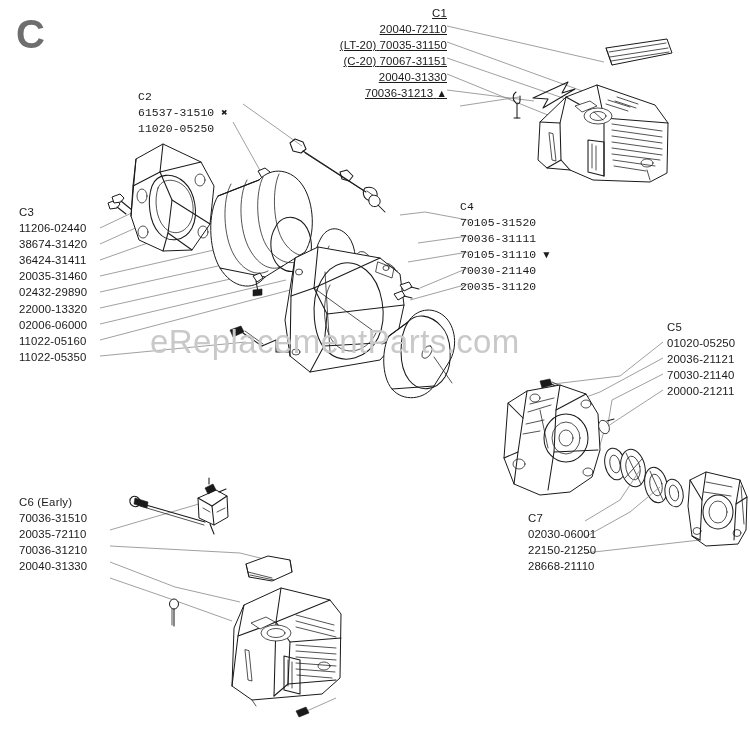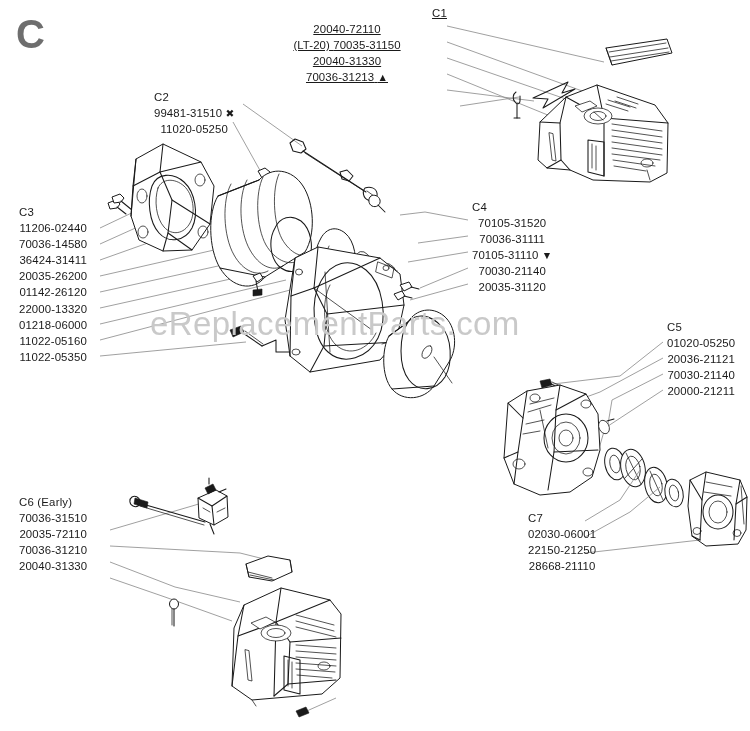--- a/index.html
+++ b/index.html
@@ -29,42 +29,41 @@
     top: 14px;
     font-size: 40px;
     font-weight: bold;
     color: #6e6e6e;
     letter-spacing: 0px;
     line-height: 1;
   }
   .watermark {
     position: absolute;
     left: 150px;
-    top: 305px;
+    top: 323px;
     font-size: 33px;
     color: #c9c9c9;
     white-space: nowrap;
     letter-spacing: 0.4px;
     font-family: "Liberation Sans", sans-serif;
   }
   .grp {
     position: absolute;
     font-size: 11.4px;
     color: #1a1a1a;
     line-height: 16.1px;
     white-space: nowrap;
   }
   .grp .hd {
     display: block;
     letter-spacing: 0.2px;
   }
   .grp .pn {
     display: block;
     letter-spacing: 0.1px;
-    text-align: center;
   }
   .grp.ralign { text-align: right; text-decoration: underline; }
   .mk { font-size: 10.5px; }
 </style>
 </head>
 <body>
 
 <div id="page">
 
   <svg id="artwork" viewBox="0 0 750 731">
@@ -459,44 +458,45 @@
   </svg>
 
   <div class="watermark">eReplacementParts.com</div>
 
   <div class="plate-letter">C</div>
 
   <div class="grp ralign" style="left:247px; top:5px; width:200px;">
     <span class="hd">C1</span>
     <span class="pn"><span></span> <span>20040-72110</span><span class="mk"></span></span>
     <span class="pn"><span>(LT-20)</span> <span>70035-31150</span><span class="mk"></span></span>
+    <span class="pn"><span>(C-20)</span> <span>70067-31151</span><span class="mk"></span></span>
     <span class="pn"><span></span> <span>20040-31330</span><span class="mk"></span></span>
     <span class="pn"><span></span> <span>70036-31213</span> <span class="mk">▲</span></span>
   </div>
 
-  <div class="grp" style="left:154px; top:89px;">
+  <div class="grp" style="left:138px; top:89px;font-family:Liberation Mono, monospace;">
     <span class="hd">C2</span>
-    <span class="pn"><span>99481-31510</span> <span class="mk">✖</span></span>
+    <span class="pn"><span>61537-31510</span> <span class="mk">✖</span></span>
     <span class="pn"><span>11020-05250</span></span>
   </div>
 
   <div class="grp" style="left:19px; top:204px;">
     <span class="hd">C3</span>
     <span class="pn">11206-02440</span>
-    <span class="pn">70036-14580</span>
+    <span class="pn">38674-31420</span>
     <span class="pn">36424-31411</span>
-    <span class="pn">20035-26200</span>
-    <span class="pn">01142-26120</span>
+    <span class="pn">20035-31460</span>
+    <span class="pn">02432-29890</span>
     <span class="pn">22000-13320</span>
-    <span class="pn">01218-06000</span>
+    <span class="pn">02006-06000</span>
     <span class="pn">11022-05160</span>
     <span class="pn">11022-05350</span>
   </div>
 
-  <div class="grp" style="left:472px; top:199px;">
+  <div class="grp" style="left:460px; top:199px;font-family:Liberation Mono, monospace;">
     <span class="hd">C4</span>
     <span class="pn">70105-31520</span>
     <span class="pn">70036-31111</span>
     <span class="pn"><span>70105-31110</span> <span class="mk">▼</span></span>
     <span class="pn">70030-21140</span>
     <span class="pn">20035-31120</span>
   </div>
 
   <div class="grp" style="left:667px; top:319px;">
     <span class="hd">C5</span>

